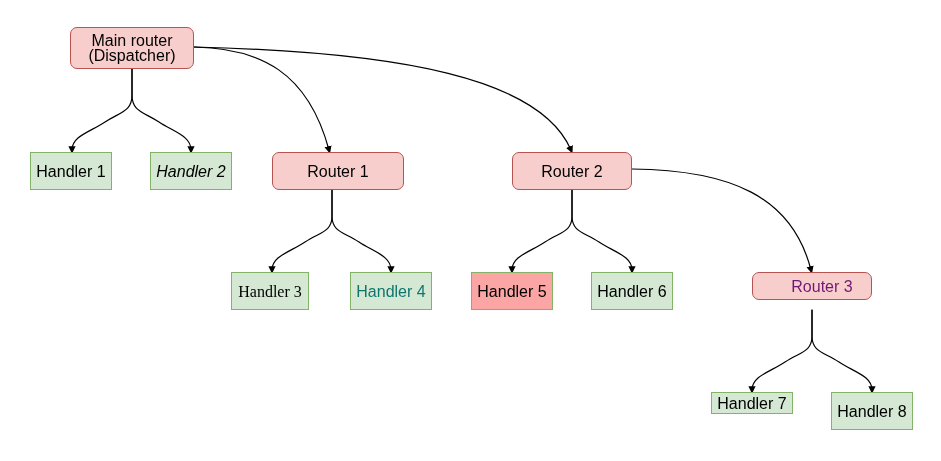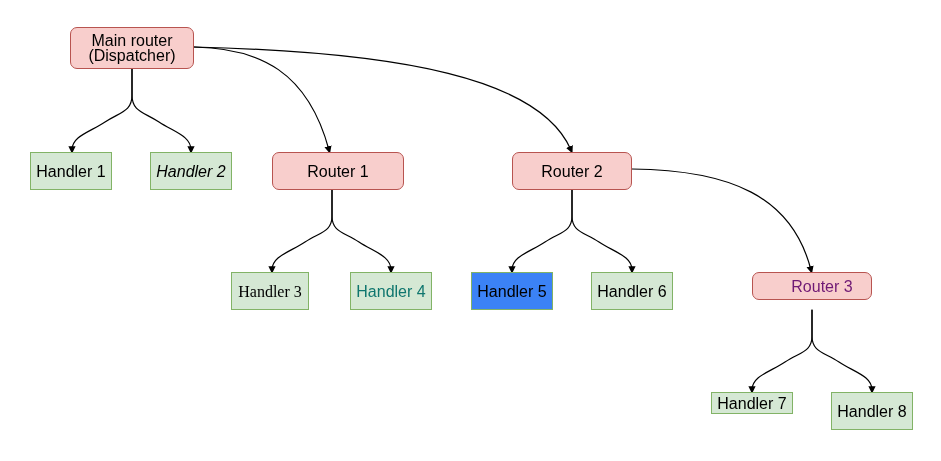--- a/index.html
+++ b/index.html
@@ -92,21 +92,21 @@
       </div>
       <div class="node node-router" style="left: 512px; top: 152px; width: 120px; height: 38px; background: rgb(248, 206, 204); border-color: rgb(184, 84, 80); color: rgb(0, 0, 0);">
         <span class="node-label">Router 2</span>
       </div>
       <div class="node node-handler" style="left: 231px; top: 272px; width: 78px; height: 38px; background: rgb(213, 232, 212); border-color: rgb(130, 179, 102); color: rgb(0, 0, 0); font-family: Liberation Serif, serif;">
         <span class="node-label">Handler 3</span>
       </div>
       <div class="node node-handler" style="left: 350px; top: 272px; width: 82px; height: 38px; background: rgb(213, 232, 212); border-color: rgb(130, 179, 102); color: #0f766e;">
         <span class="node-label">Handler 4</span>
       </div>
-      <div class="node node-handler" style="left: 471px; top: 272px; width: 82px; height: 38px; background: #3b82f6; border-color: rgb(130, 179, 102); color: rgb(0, 0, 0);">
+      <div class="node node-handler" style="left: 471px; top: 272px; width: 82px; height: 38px; background: #fca5a5; border-color: rgb(130, 179, 102); color: rgb(0, 0, 0);">
         <span class="node-label">Handler 5</span>
       </div>
       <div class="node node-handler" style="left: 591px; top: 272px; width: 82px; height: 38px; background: rgb(213, 232, 212); border-color: rgb(130, 179, 102); color: rgb(0, 0, 0);">
         <span class="node-label">Handler 6</span>
       </div>
       <div class="node node-router" style="left: 752px; top: 272px; width: 120px; height: 28px; background: rgb(248, 206, 204); border-color: rgb(184, 84, 80); color: #701a75; padding-left: 20px;">
         <span class="node-label">Router 3</span>
       </div>
       <div class="node node-handler" style="left: 711px; top: 392px; width: 82px; height: 22px; background: rgb(213, 232, 212); border-color: rgb(130, 179, 102); color: rgb(0, 0, 0);">
         <span class="node-label">Handler 7</span>

